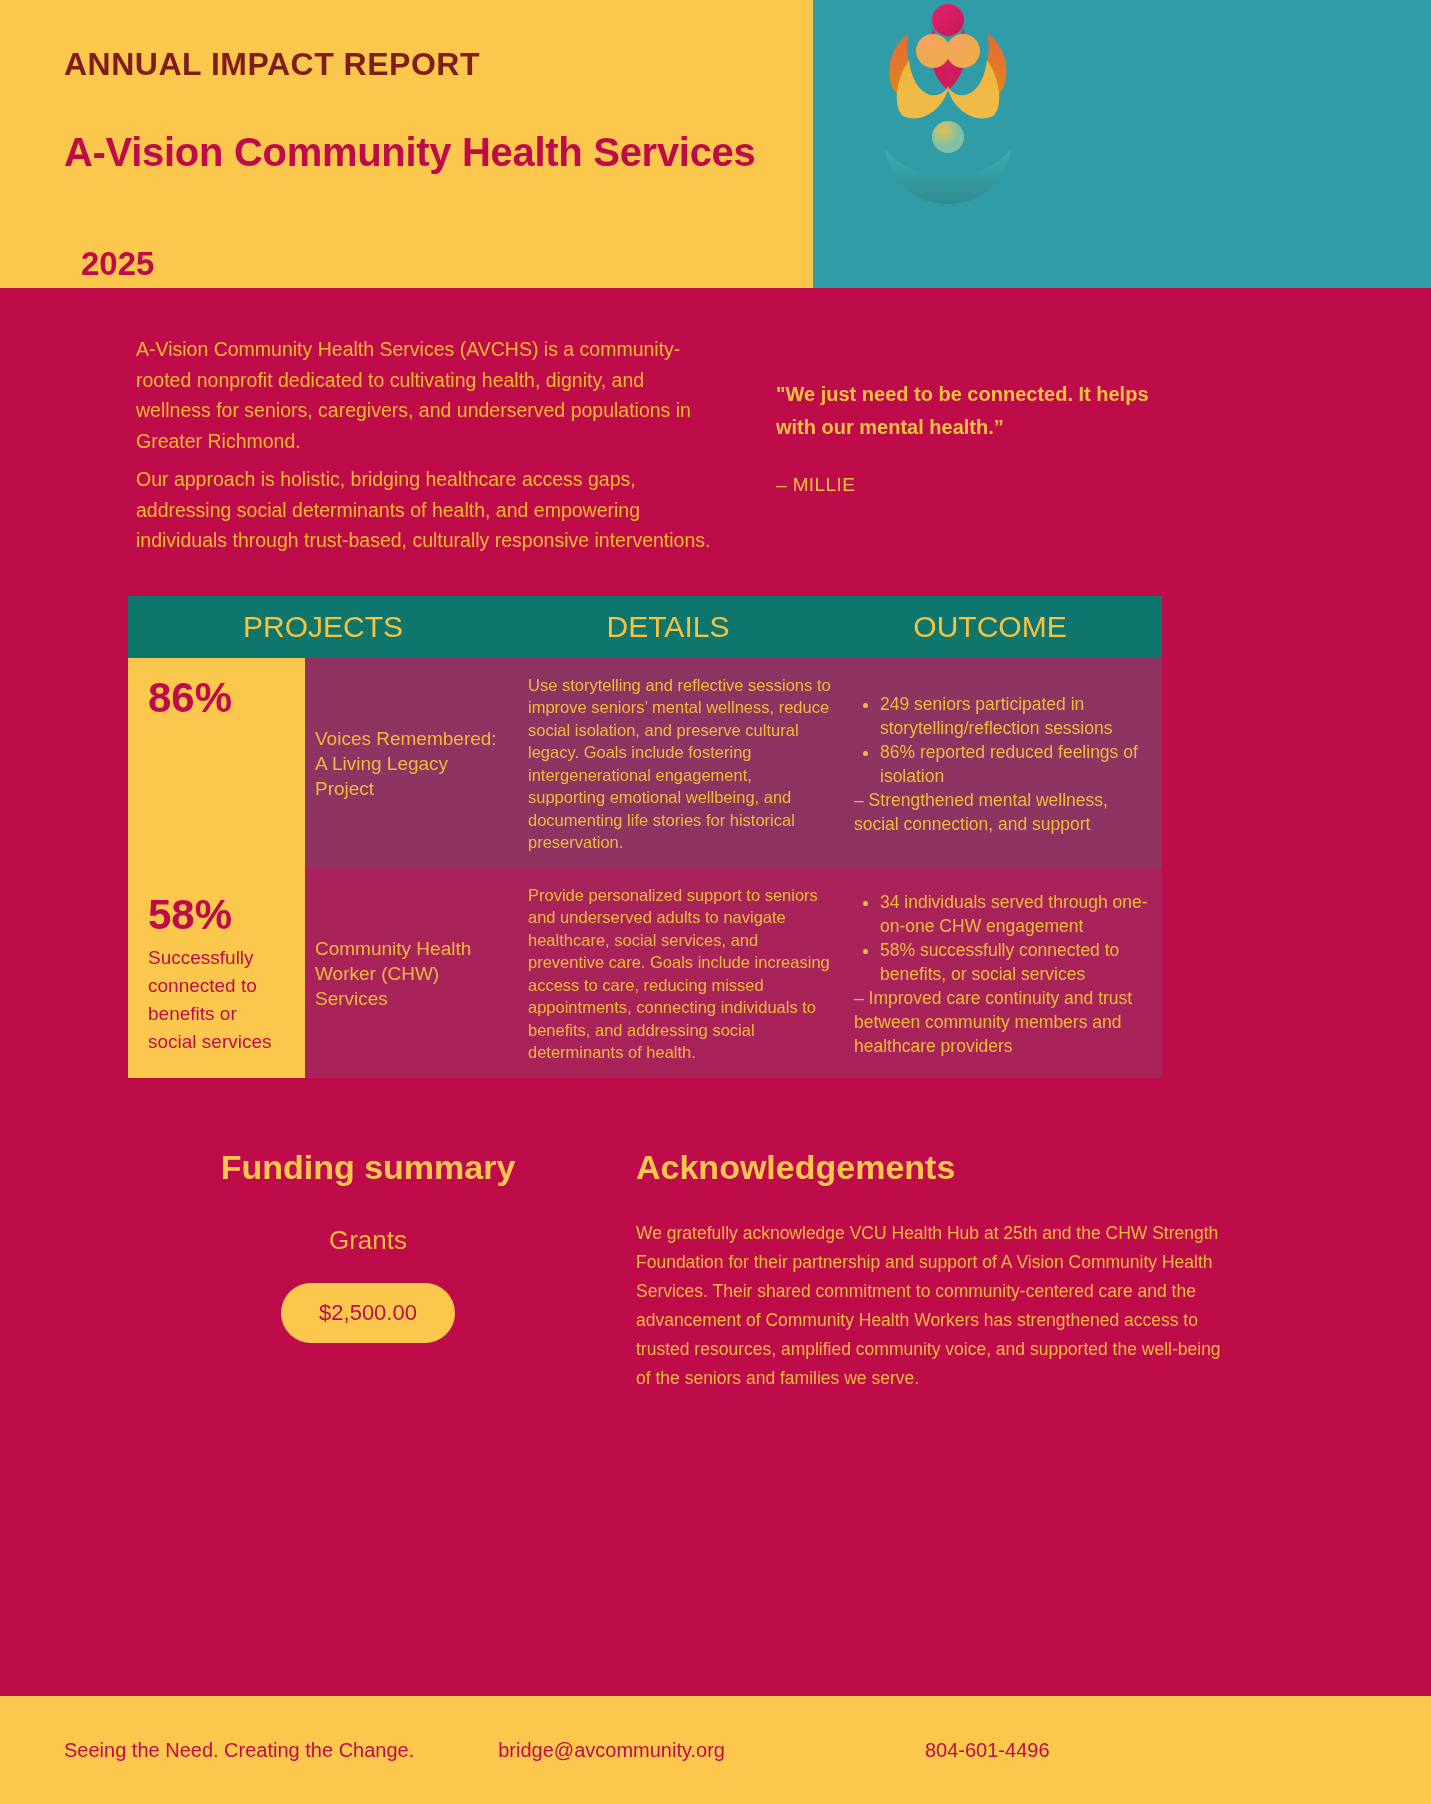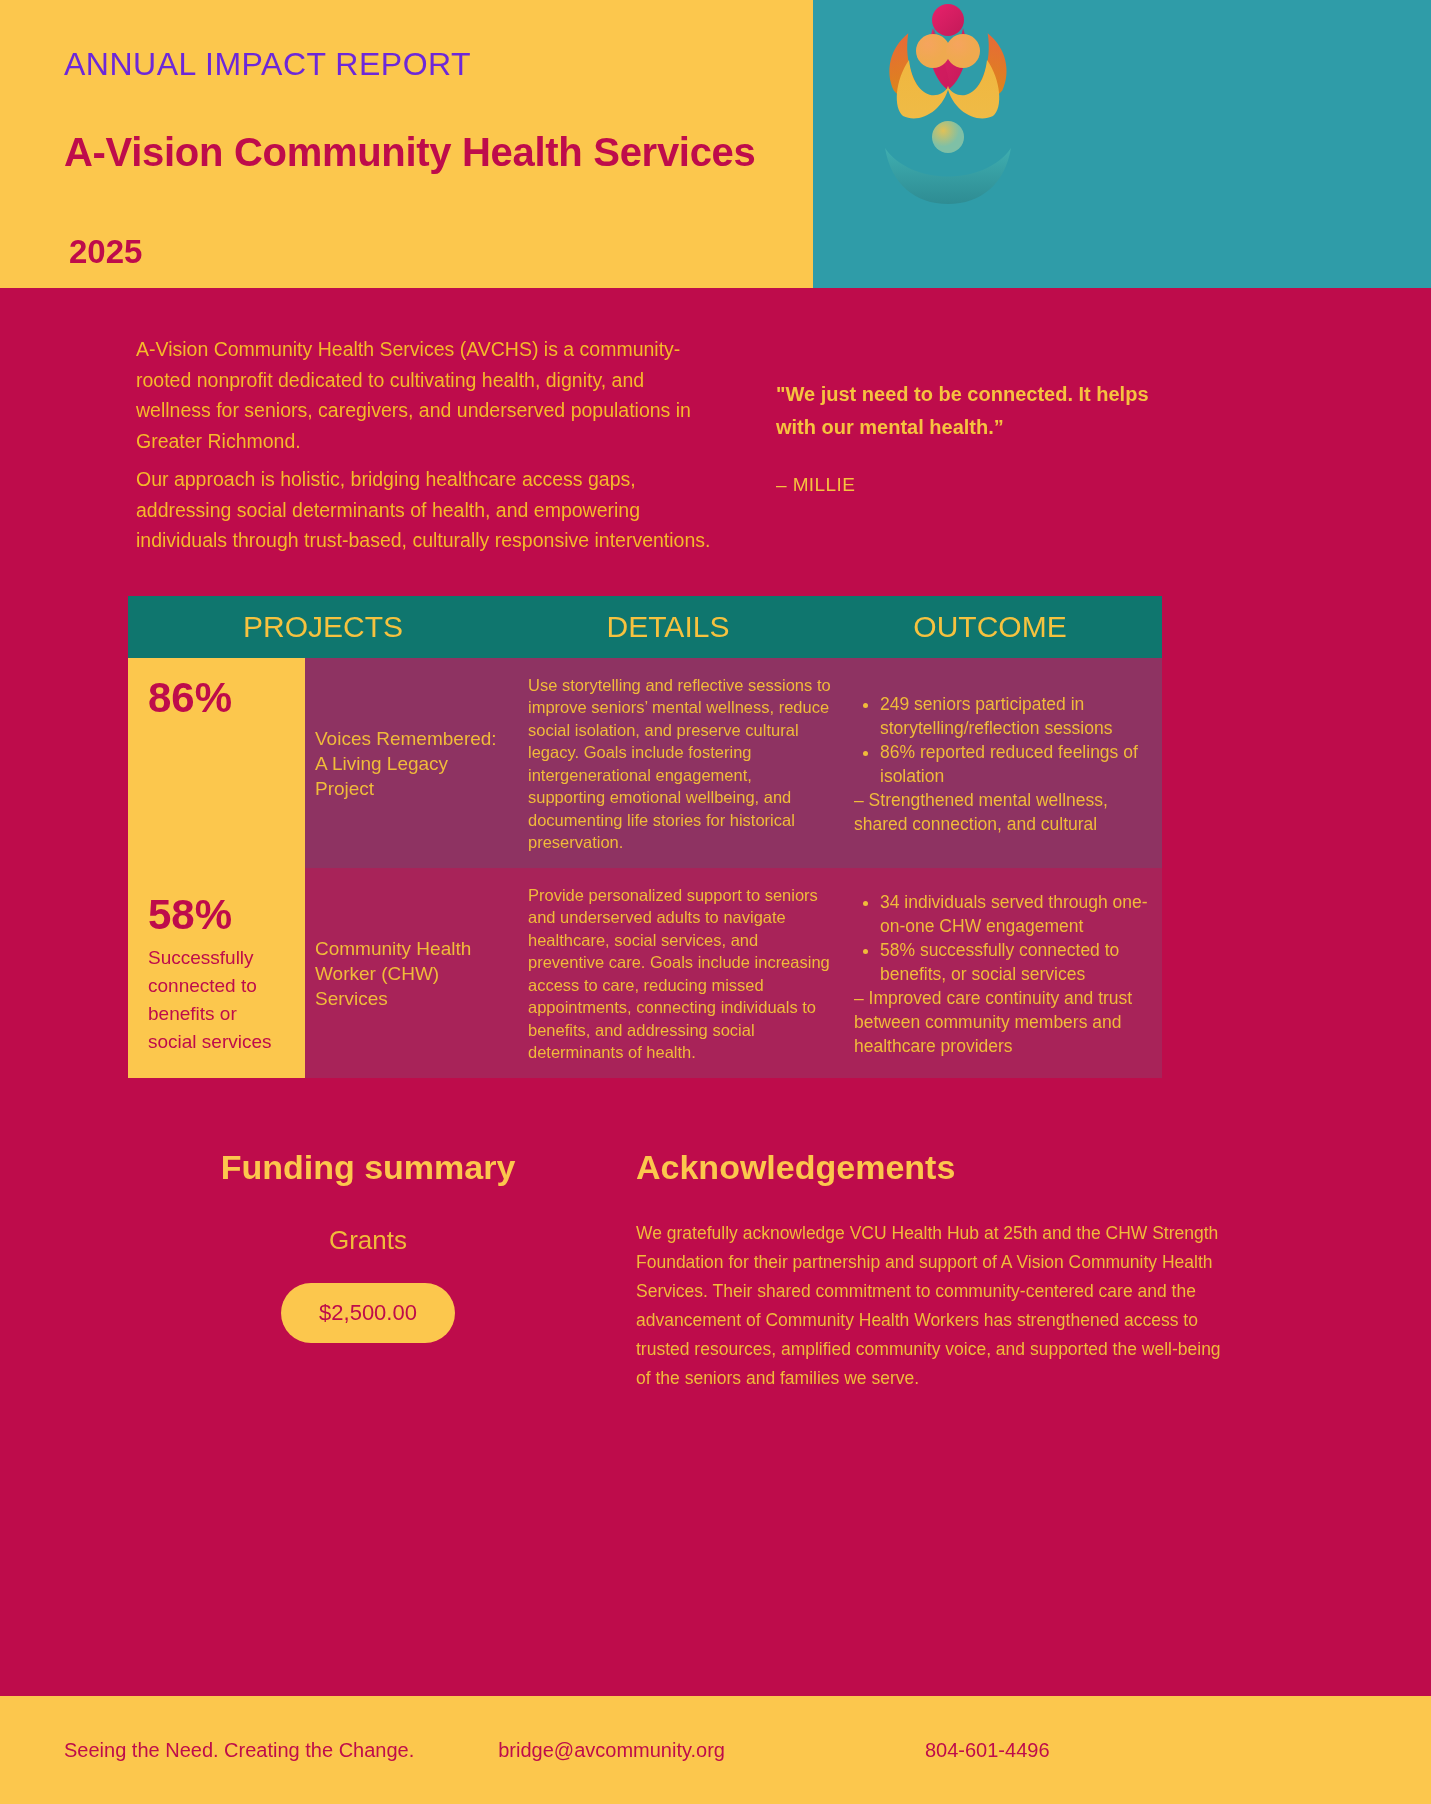--- a/index.html
+++ b/index.html
@@ -31,40 +31,40 @@
   }
   .header-right {
     flex: 1;
     height: 288px;
     background: #2F9CA8;
     position: relative;
   }
   .kicker {
     font-size: 32px;
     letter-spacing: 0.5px;
-    color: #6d28d9;
-    font-weight: 400;
+    color: #7f1d1d;
+    font-weight: 700;
     margin: 0;
     line-height: 1;
     padding-top: 8px;
   }
   .org-title {
     font-size: 40px;
     font-weight: bold;
     color: #BE0C4B;
     margin: 0;
     line-height: 1;
     padding-top: 52px;
     letter-spacing: -0.3px;
   }
   .year {
     font-size: 33px;
     font-weight: bold;
     color: #BE0C4B;
-    margin: 5px;
+    margin: 17px;
     line-height: 1;
     padding-top: 58px;
   }
 
   .logo-wrap {
     position: absolute;
     left: 20px;
     top: 0px;
     width: 230px;
     height: 230px;
@@ -347,21 +347,21 @@
     <div class="cell-stat">
       <p class="stat-num">86%</p>
     </div>
     <div class="cell-project">Voices Remembered: A Living Legacy Project</div>
     <div class="cell-details">Use storytelling and reflective sessions to improve seniors’ mental wellness, reduce social isolation, and preserve cultural legacy. Goals include fostering intergenerational engagement, supporting emotional wellbeing, and documenting life stories for historical preservation.</div>
     <div class="cell-outcome">
       <ul>
         <li>249 seniors participated in storytelling/reflection sessions</li>
         <li>86% reported reduced feelings of isolation</li>
       </ul>
-      <p class="outcome-note">– Strengthened mental wellness, shared connection, and cultural</p>
+      <p class="outcome-note">– Strengthened mental wellness, social connection, and support</p>
     </div>
   </div>
 
   <div class="row row2">
     <div class="cell-stat">
       <p class="stat-num">58%</p>
       <p class="stat-label">Successfully connected to benefits or social services</p>
     </div>
     <div class="cell-project">Community Health Worker (CHW) Services</div>
     <div class="cell-details">Provide personalized support to seniors and underserved adults to navigate healthcare, social services, and preventive care. Goals include increasing access to care, reducing missed appointments, connecting individuals to benefits, and addressing social determinants of health.</div>

